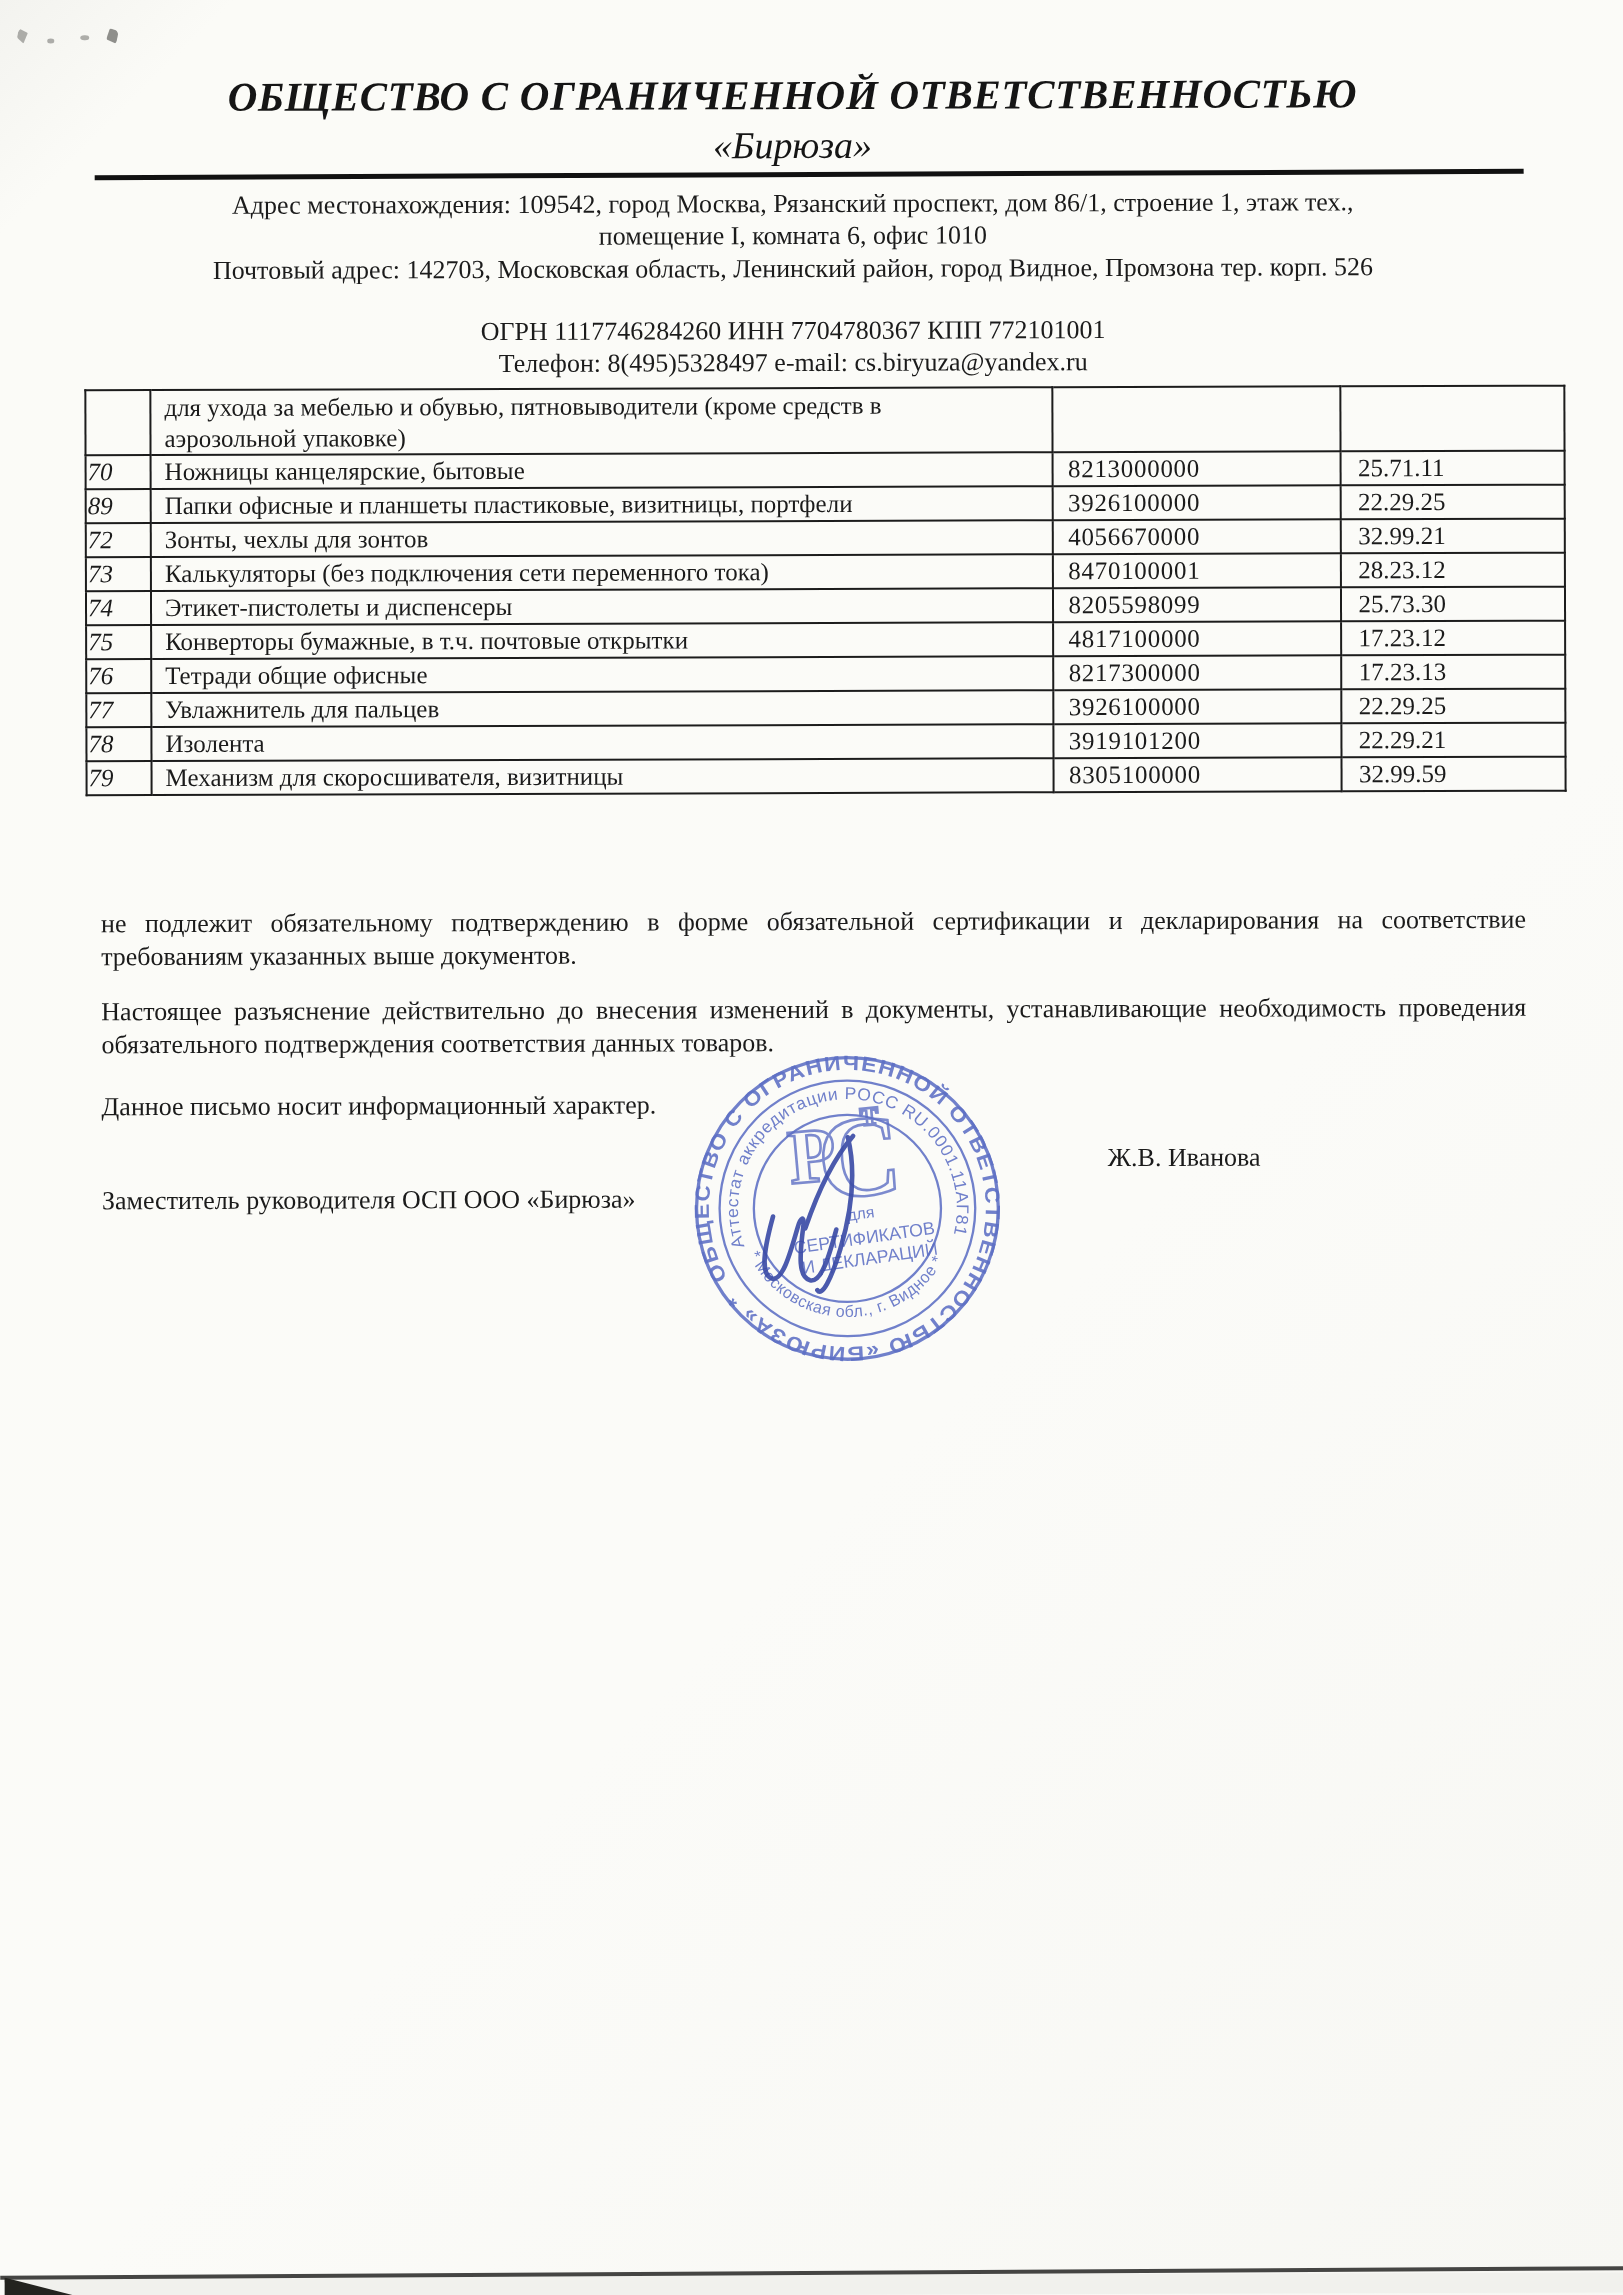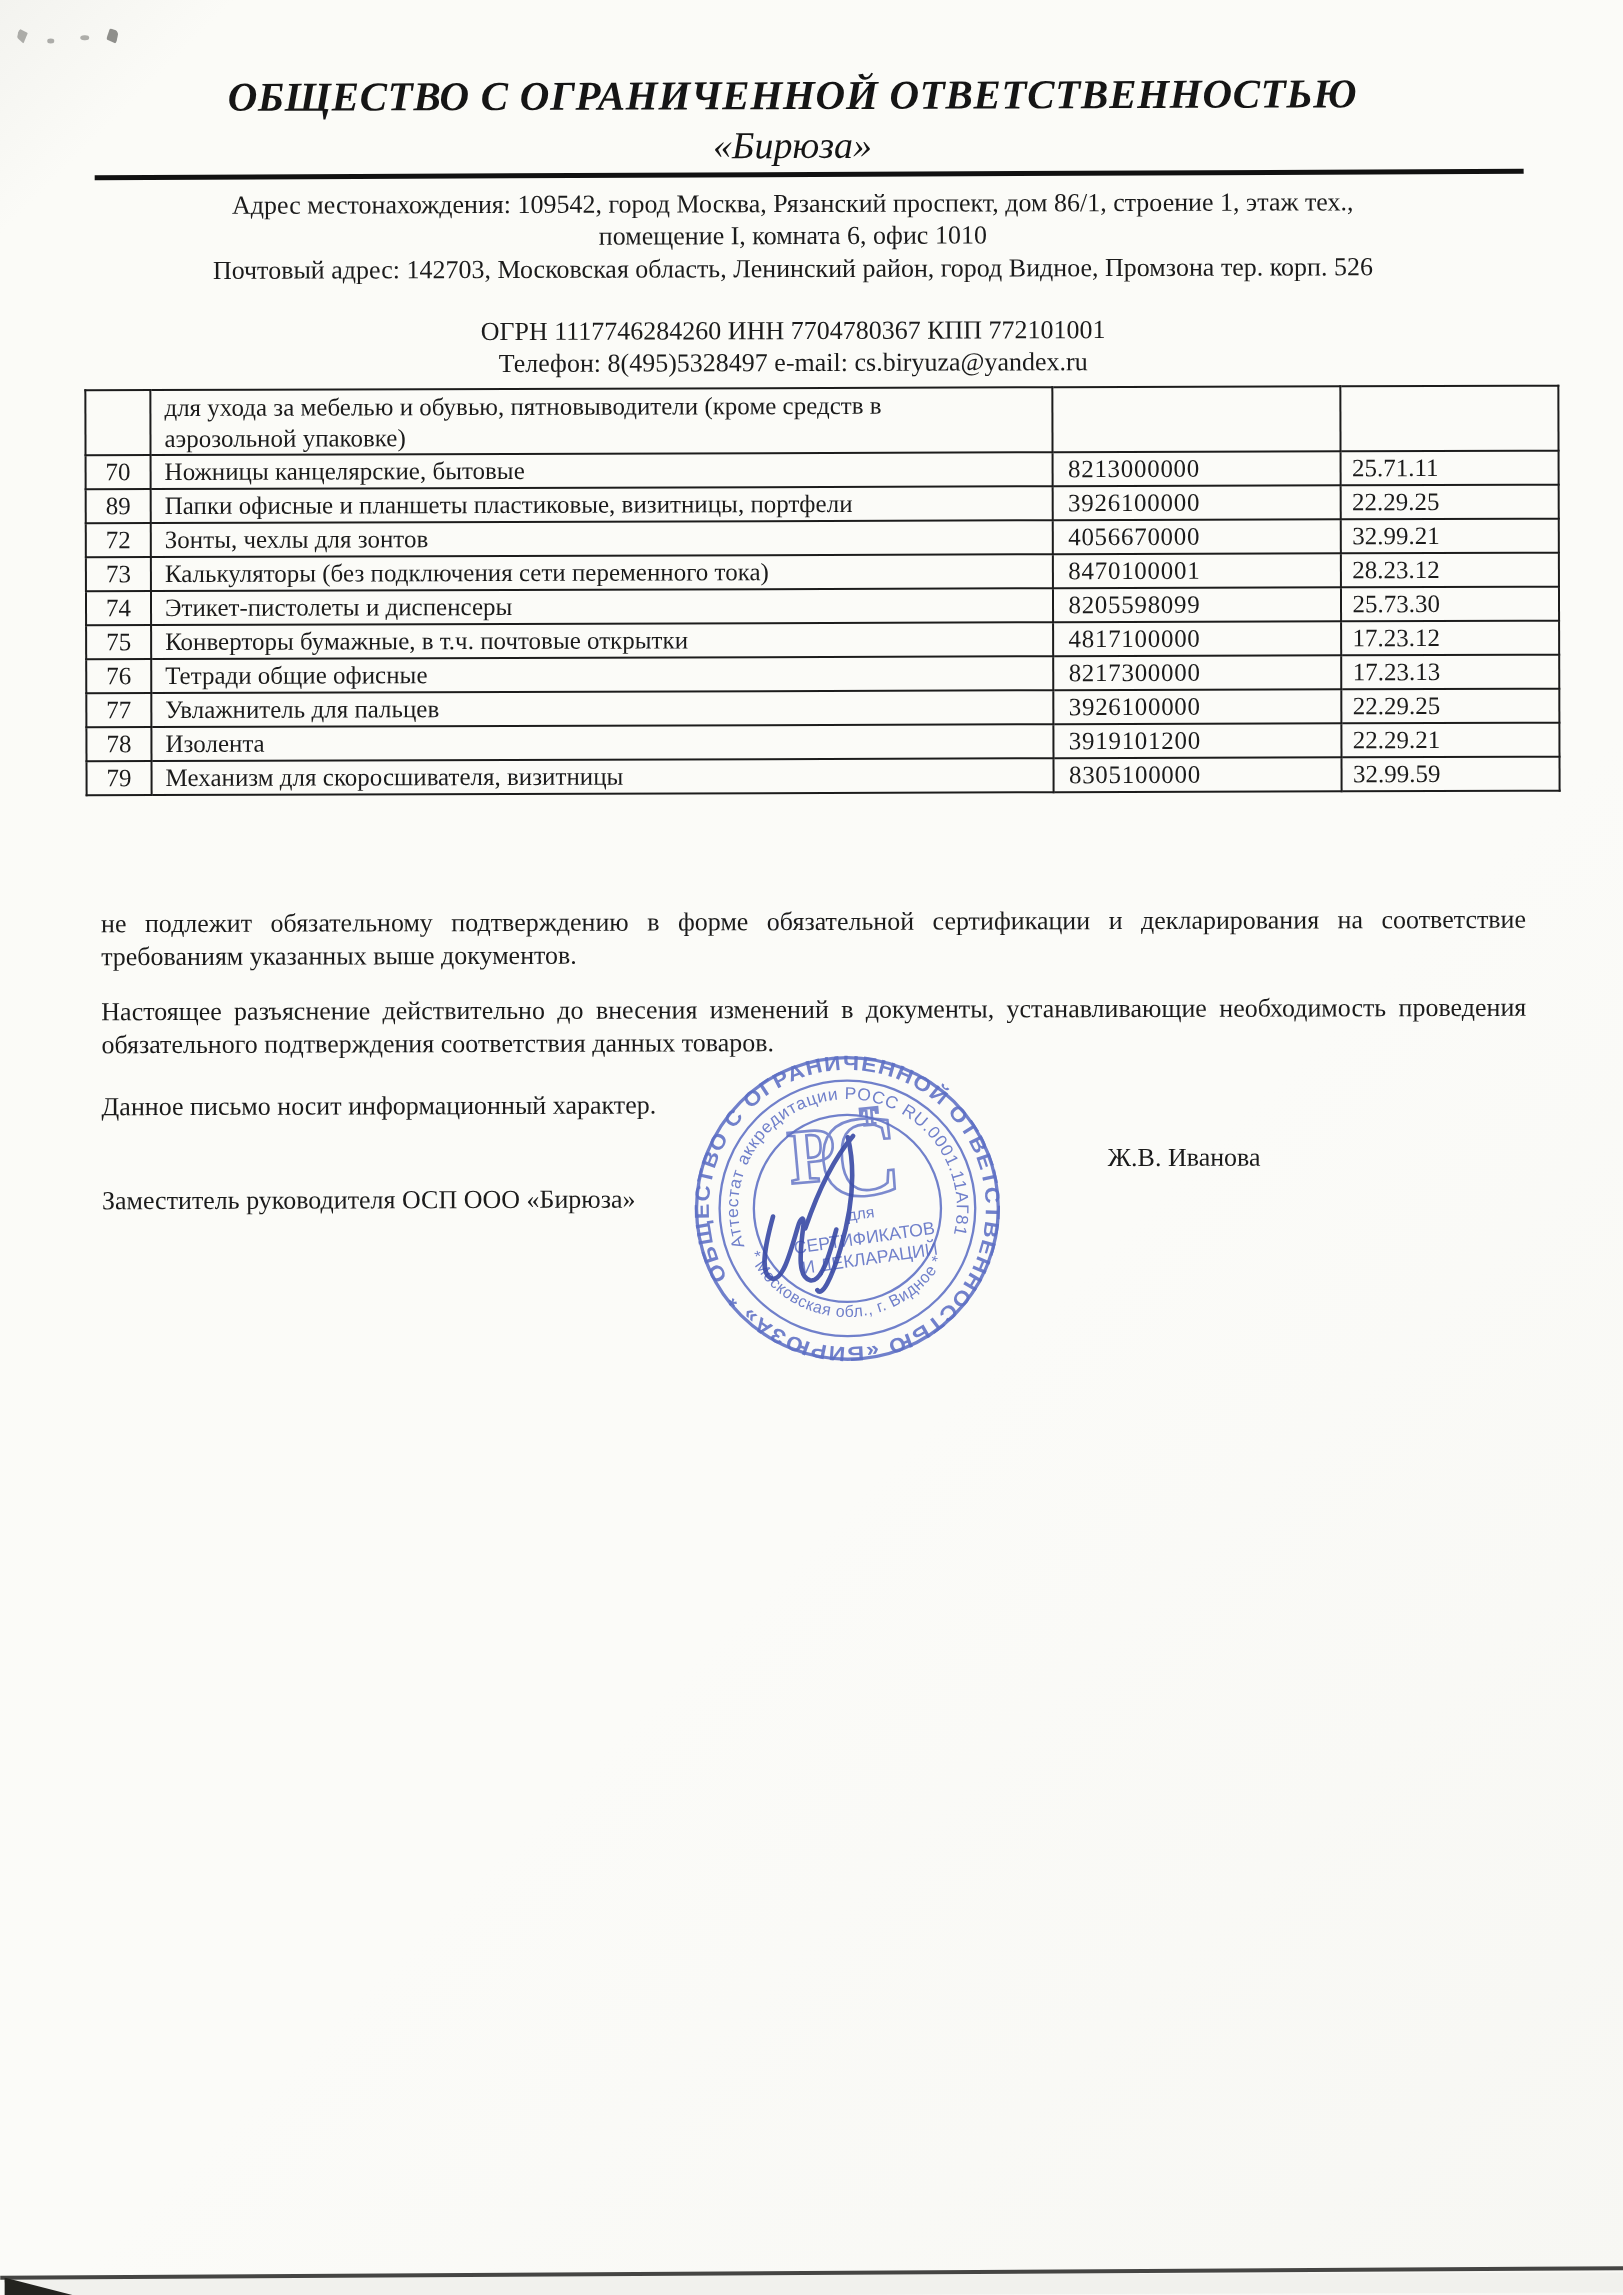--- a/index.html
+++ b/index.html
@@ -12,24 +12,24 @@
   #doc{position:absolute;left:0;top:0;width:1623px;height:2295px;transform:rotate(-0.18deg);transform-origin:50% 40%;}
   .center-band{position:absolute;left:65px;width:1460px;text-align:center;}
   .doc-title{font-size:41px;font-weight:bold;font-style:italic;letter-spacing:0.7px;white-space:nowrap;color:#151515;}
   .doc-subtitle{font-size:38px;font-weight:normal;font-style:italic;color:#151515;}
   .hrule{position:absolute;left:97px;top:172px;width:1429px;height:5.2px;background:#111;transform:rotate(-0.08deg);}
   .addr{font-size:26px;line-height:31px;white-space:nowrap;}
   .goods-table{position:absolute;left:86px;top:387px;border-collapse:collapse;table-layout:fixed;}
   .goods-table td{border:2px solid #1c1c1c;font-size:25px;vertical-align:middle;overflow:hidden;white-space:nowrap;}
   .goods-table tr{height:34px;}
   tr.cont-row{height:58px;}
-  .col-num{width:61px;text-align:center;}
+  .col-num{width:61px;text-align:left;font-style:italic;}
   .col-desc{width:886px;padding-left:13px;}
   .col-code{width:271px;padding-left:14.4px;letter-spacing:0.7px;border-radius:13px;}
-  .col-okpd{width:205px;padding-left:10px;}
+  .col-okpd{width:205px;padding-left:16px;}
   .cont-desc{line-height:29px;padding-top:1.3px;}
   .para{position:absolute;left:101px;width:1425px;font-size:26px;line-height:33px;text-align:justify;text-align-last:left;}
   .line-text{position:absolute;font-size:26px;white-space:nowrap;}
   .smudge{position:absolute;background:#9a9a96;border-radius:50%;opacity:.8;}
   .smudge.dark{background:#83837f;opacity:.9;}
   .scan-bottom-line{position:absolute;left:-3.9px;top:2271px;width:1635px;height:3.9px;background:#454543;transform:rotate(-0.16deg);}
   .scan-corner{position:absolute;left:0;top:2275px;width:77px;height:20px;background:#23231f;clip-path:polygon(0 0,100% 100%,0 100%);}
   .scan-under{position:absolute;left:0;top:2275px;width:1623px;height:20px;background:#f1f1ed;}
   #stamp-box{position:absolute;left:693px;top:1055px;width:307px;height:307px;}
 </style>

